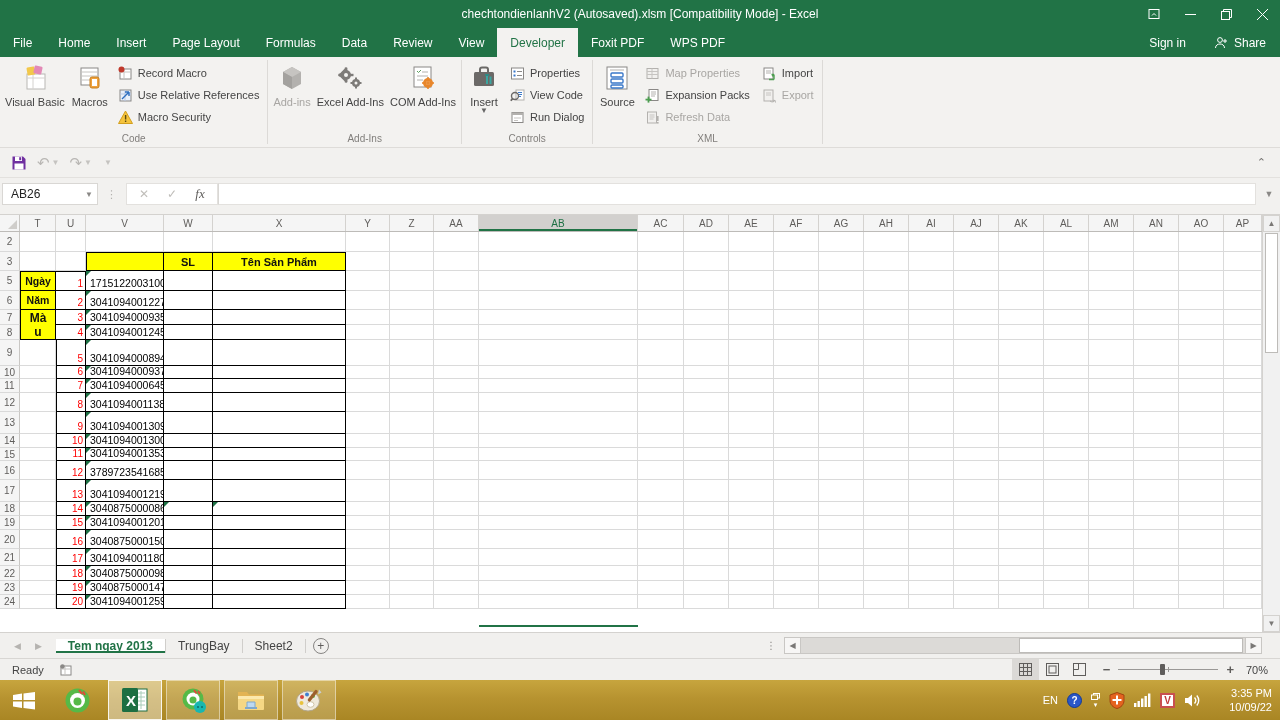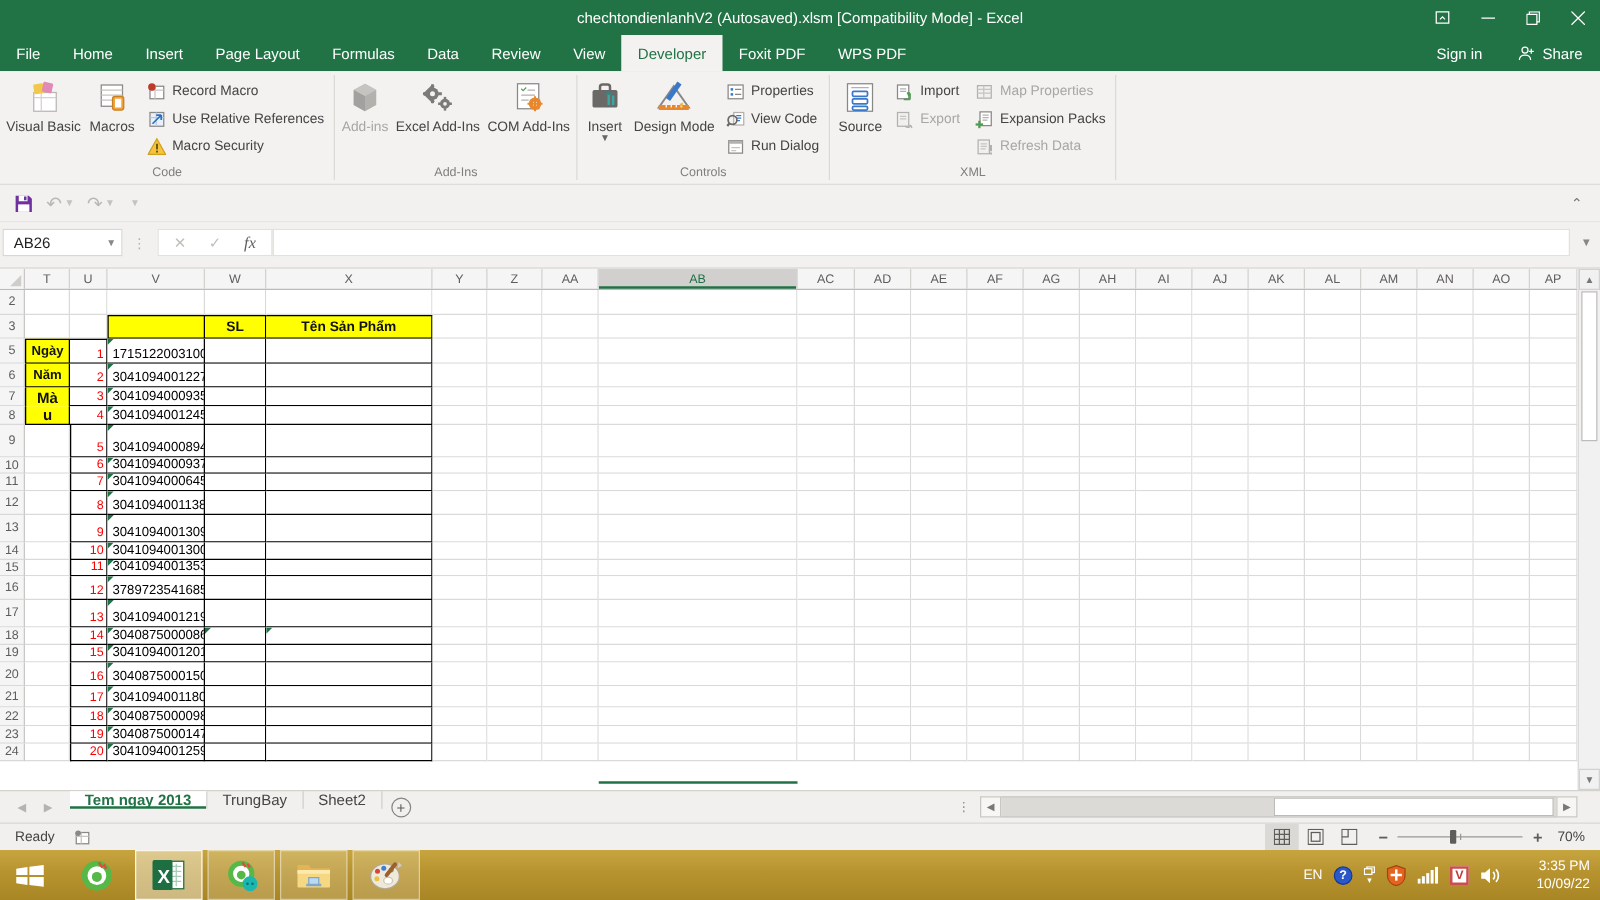--- a/index.html
+++ b/index.html
@@ -295,32 +295,20 @@
                 <rect x="4" y="8" width="20" height="14" rx="1.5" fill="#6b6967"></rect>
                 <path d="M10 8 V5.5 a2 2 0 0 1 2-2 h4 a2 2 0 0 1 2 2 V8" fill="none" stroke="#6b6967" stroke-width="2"></path>
                 <rect x="16" y="11" width="2" height="9" fill="#3ba6a0"></rect>
                 <rect x="19.5" y="12.5" width="2" height="7.5" fill="#3ba6a0"></rect>
                 <rect x="15" y="10" width="4" height="2" fill="#2f8a85"></rect>
               </svg>
           </span>
           <span>Insert</span>
           <span class="caret">▼</span>
         </div>
-        <div class="bigbtn" style="min-width:46px">
-          <span class="icn">
-            <svg width="30" height="28" viewBox="0 0 30 28">
-                <path d="M3 22 L15 5 L27 22 Z" fill="none" stroke="#8a8886" stroke-width="1.6"></path>
-                <rect x="3" y="20" width="24" height="4" fill="#e8872b"></rect>
-                <path d="M9 20 v2 M13 20 v2 M17 20 v2 M21 20 v2" stroke="#fff"></path>
-                <rect x="13" y="1" width="4" height="16" fill="#3a78c9" transform="rotate(35 15 9)"></rect>
-                <path d="M21.5 17.5 l2.5 3.5 l-4 -1 z" fill="#e8b63c" transform="rotate(35 21 19)"></path>
-              </svg>
-          </span>
-          <span>Design Mode</span>
-        </div>
         <div class="smallstack">
           <div class="smallbtn">
             <svg width="15" height="15" viewBox="0 0 15 15">
                 <rect x="1.5" y="2" width="12" height="11" fill="#fff" stroke="#8a8886"></rect>
                 <rect x="3.5" y="4.5" width="2" height="2" fill="#3a78c9"></rect>
                 <rect x="3.5" y="8.5" width="2" height="2" fill="#3a78c9"></rect>
                 <path d="M7 5.5 h5 M7 9.5 h5" stroke="#8a8886"></path>
               </svg>
             <span>Properties</span>
           </div>
@@ -355,38 +343,20 @@
                 <rect x="4" y="3" width="20" height="22" fill="#fff" stroke="#8a8886"></rect>
                 <path d="M7 6 h14" stroke="#b3b1ae"></path>
                 <rect x="8" y="9" width="12" height="4" rx="1" fill="none" stroke="#3a78c9" stroke-width="1.4"></rect>
                 <rect x="8" y="15" width="12" height="4" rx="1" fill="none" stroke="#3a78c9" stroke-width="1.4"></rect>
                 <rect x="8" y="21" width="12" height="3" rx="1" fill="none" stroke="#3a78c9" stroke-width="1.4"></rect>
               </svg>
           </span>
           <span>Source</span>
         </div>
         <div class="smallstack">
-          <div class="smallbtn">
-            <svg width="15" height="15" viewBox="0 0 15 15">
-                <rect x="2" y="2" width="9" height="11" fill="#fff" stroke="#8a8886"></rect>
-                <path d="M4 5 h5 M4 7 h5" stroke="#b3b1ae"></path>
-                <path d="M7 13.5 h5 M12 13.5 v-5 M12 8.5 l-2.5 0 M12 8.5 l-1.8 1.8" stroke="#4d9e50" stroke-width="1.4" fill="none"></path>
-              </svg>
-            <span>Import</span>
-          </div>
-          <div class="smallbtn disabled">
-            <svg width="15" height="15" viewBox="0 0 15 15">
-                <rect x="2" y="2" width="9" height="11" fill="#f1f0ee" stroke="#b3b1ae"></rect>
-                <path d="M4 5 h5 M4 7 h5" stroke="#c6c4c1"></path>
-                <path d="M8 13 c2 1.5 4 1 5 -0.5 M13 12.5 l0.5 2 M13 12.5 l-2 -0.3" stroke="#b3b1ae" fill="none"></path>
-              </svg>
-            <span>Export</span>
-          </div>
-        </div>
-        <div class="smallstack">
           <div class="smallbtn disabled">
             <svg width="15" height="15" viewBox="0 0 15 15">
                 <rect x="2" y="2.5" width="11" height="10" fill="#f1f0ee" stroke="#b3b1ae"></rect>
                 <path d="M2 5.5 h11 M2 8.5 h11 M7 2.5 v10" stroke="#c6c4c1"></path>
               </svg>
             <span>Map Properties</span>
           </div>
           <div class="smallbtn">
             <svg width="15" height="15" viewBox="0 0 15 15">
                 <rect x="4" y="1.5" width="9" height="11" fill="#fff" stroke="#8a8886"></rect>
@@ -397,20 +367,38 @@
             <span>Expansion Packs</span>
           </div>
           <div class="smallbtn disabled">
             <svg width="15" height="15" viewBox="0 0 15 15">
                 <rect x="2.5" y="2" width="9" height="11" fill="#f1f0ee" stroke="#b3b1ae"></rect>
                 <path d="M4.5 5 h5 M4.5 7 h5 M4.5 9 h4" stroke="#c6c4c1"></path>
                 <rect x="12" y="6" width="1.6" height="5" fill="#b3b1ae"></rect>
                 <rect x="12" y="12" width="1.6" height="1.6" fill="#b3b1ae"></rect>
               </svg>
             <span>Refresh Data</span>
+          </div>
+        </div>
+        <div class="smallstack">
+          <div class="smallbtn">
+            <svg width="15" height="15" viewBox="0 0 15 15">
+                <rect x="2" y="2" width="9" height="11" fill="#fff" stroke="#8a8886"></rect>
+                <path d="M4 5 h5 M4 7 h5" stroke="#b3b1ae"></path>
+                <path d="M7 13.5 h5 M12 13.5 v-5 M12 8.5 l-2.5 0 M12 8.5 l-1.8 1.8" stroke="#4d9e50" stroke-width="1.4" fill="none"></path>
+              </svg>
+            <span>Import</span>
+          </div>
+          <div class="smallbtn disabled">
+            <svg width="15" height="15" viewBox="0 0 15 15">
+                <rect x="2" y="2" width="9" height="11" fill="#f1f0ee" stroke="#b3b1ae"></rect>
+                <path d="M4 5 h5 M4 7 h5" stroke="#c6c4c1"></path>
+                <path d="M8 13 c2 1.5 4 1 5 -0.5 M13 12.5 l0.5 2 M13 12.5 l-2 -0.3" stroke="#b3b1ae" fill="none"></path>
+              </svg>
+            <span>Export</span>
           </div>
         </div>
       </div>
       <div class="rgroup-label">XML</div>
     </div>
     <div class="rsep"></div>
   </div>
 
   <div class="qatrow">
     <div class="qbtn">
@@ -1086,21 +1074,21 @@
       <div class="vs-track"></div>
       <div class="vs-arrow">▼</div>
     </div>
   </div>
 
   <div class="sheettabs">
     <div class="tab-nav">
       <span>◀</span>
       <span>▶</span>
     </div>
-    <div id="sheet-tabs" style="display:flex;align-items:flex-start">
+    <div id="sheet-tabs" style="display:flex;align-items:center">
         <div class="stab active">Tem ngay 2013</div>
         <div class="stab">TrungBay</div>
         <div class="stab">Sheet2</div>
       </div>
     <div class="addsheet">
         <span>+</span>
       </div>
     <div class="tab-spacer"></div>
     <div class="tabdots">⋮</div>
     <div class="hscroll" style="width:478px;flex:none">

